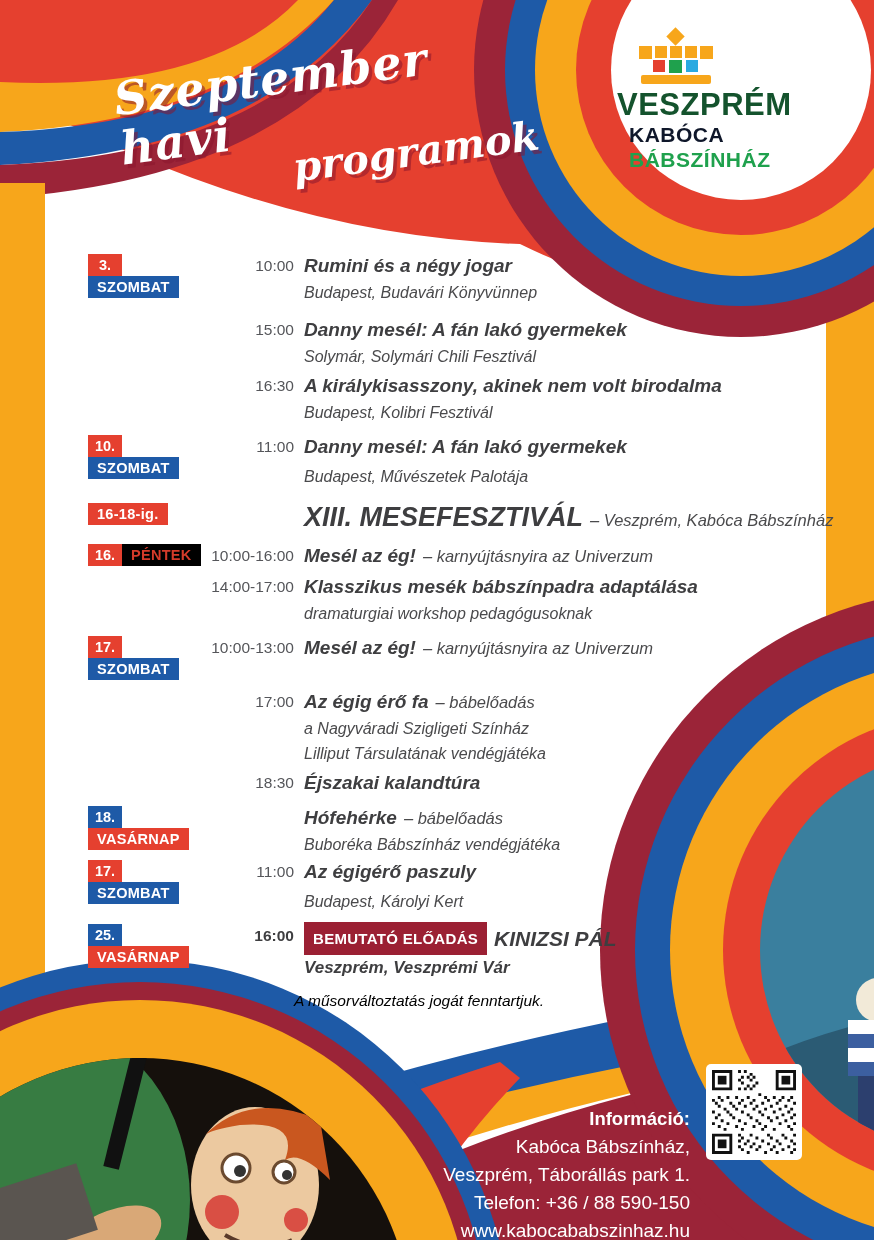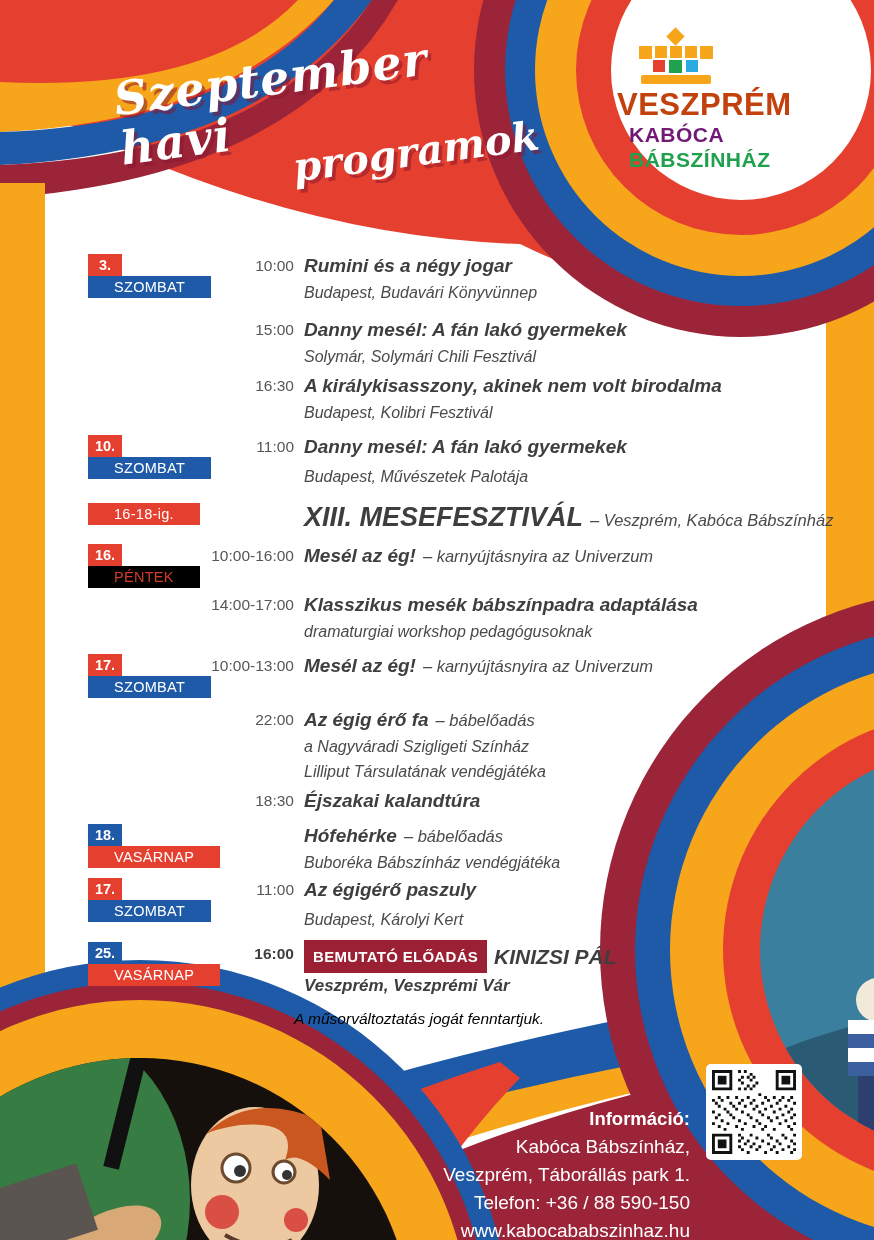--- a/index.html
+++ b/index.html
@@ -20,40 +20,40 @@
   .crown .diamond{left:30px;top:0;width:13px;height:13px;background:#f7a61b;transform:rotate(45deg);}
   .crown .s1{left:0;top:16px;width:13px;height:13px;background:#f7a61b;}
   .crown .s2{left:16px;top:16px;width:12px;height:12px;background:#f7a61b;}
   .crown .s3{left:31px;top:16px;width:12px;height:12px;background:#f7a61b;}
   .crown .s4{left:46px;top:16px;width:12px;height:12px;background:#f7a61b;}
   .crown .s5{left:61px;top:16px;width:13px;height:13px;background:#f7a61b;}
   .crown .r1{left:14px;top:30px;width:12px;height:12px;background:#e5402f;}
   .crown .g1{left:30px;top:30px;width:13px;height:13px;background:#1fa14d;}
   .crown .b1{left:47px;top:30px;width:12px;height:12px;background:#2aaae1;}
   .crown .base{left:2px;top:45px;width:70px;height:9px;background:#f7a61b;border-radius:2px;}
-  .logo .city{font-size:31px;font-weight:bold;color:#c2410c;letter-spacing:.5px;line-height:34px;margin-top:4px;}
-  .logo .t1{font-size:21px;font-weight:bold;color:#701a75;letter-spacing:.5px;line-height:25px;margin-left:12px;}
+  .logo .city{font-size:31px;font-weight:bold;color:#14532d;letter-spacing:.5px;line-height:34px;margin-top:4px;}
+  .logo .t1{font-size:21px;font-weight:bold;color:#0f172a;letter-spacing:.5px;line-height:25px;margin-left:12px;}
   .logo .t2{font-size:21px;font-weight:bold;color:#1fa14d;letter-spacing:.5px;line-height:25px;margin-left:12px;}
   
   .schedule{position:absolute;left:88px;top:240px;width:660px;z-index:2;color:#3e3e40;}
   .event{display:flex;align-items:flex-start;}
   .ecol-badge{width:118px;flex:none;padding-top:2px;}
   .ecol-time{width:88px;flex:none;text-align:right;padding-right:10px;font-size:15.5px;
              color:#55565a;line-height:27px;white-space:nowrap;}
   .ecol-text{flex:1;min-width:0;}
   .line1{white-space:nowrap;line-height:27px;}
   .title{font-size:19px;font-weight:bold;font-style:italic;color:#3e3e40;}
   .title-big{font-size:27px;font-weight:bold;font-style:italic;color:#3e3e40;line-height:32px;}
   .suffix{font-size:16.5px;font-style:italic;color:#4a4a4c;margin-left:7px;}
   .sub{font-size:16px;font-style:italic;color:#4a4a4c;line-height:25px;white-space:nowrap;}
   .sub-bold{font-size:17px;font-weight:bold;font-style:italic;color:#3e3e40;line-height:26px;}
   .gap{margin-top:3px;}
   .bnum{display:inline-block;min-width:26px;text-align:center;padding:3px 4px;color:#fff;
         font-weight:bold;font-size:14.5px;vertical-align:top;}
-  .bname{display:inline-block;padding:3px 26px;color:#fff;font-weight:normal;font-size:14.5px;
+  .bname{display:inline-block;padding:3px 9px;color:#fff;font-weight:bold;font-size:14.5px;
         letter-spacing:.3px;vertical-align:top;}
   .bg-red{background:#e5402f;}
   .bg-blue{background:#1e5aa7;}
   .bg-yellow{background:#000000;color:#d43b2a;}
   .time-bold{font-weight:bold;color:#3e3e40;}
   .premiere{display:inline-block;background:#9b2033;color:#fff;font-weight:bold;font-style:normal;
         font-size:15px;padding:3px 9px;margin-right:7px;vertical-align:2px;letter-spacing:.3px;}
   .kinizsi{font-size:21px;font-weight:bold;font-style:italic;color:#3e3e40;}
   .note{font-size:15.5px;font-style:italic;color:#000000;margin-left:206px;}
   .mt12{margin-top:12px}.mt11{margin-top:11px}.mt8{margin-top:8px}
@@ -247,21 +247,21 @@
     <div class="event mt8">
       <div class="ecol-badge"><span class="bnum bg-red">17.</span><span class="bname bg-blue">SZOMBAT</span></div>
       <div class="ecol-time">10:00-13:00</div>
       <div class="ecol-text">
         <div class="line1"><span class="title">Mesél az ég!</span><span class="suffix">– karnyújtásnyira az Univerzum</span></div>
       </div>
     </div>
 
     <div class="event mt8">
       <div class="ecol-badge"></div>
-      <div class="ecol-time">22:00</div>
+      <div class="ecol-time">17:00</div>
       <div class="ecol-text">
         <div class="line1"><span class="title">Az égig érő fa</span><span class="suffix">– bábelőadás</span></div>
         <div class="sub">a Nagyváradi Szigligeti Színház</div>
         <div class="sub">Lilliput Társulatának vendégjátéka</div>
       </div>
     </div>
 
     <div class="event mt3">
       <div class="ecol-badge"></div>
       <div class="ecol-time">18:30</div>

